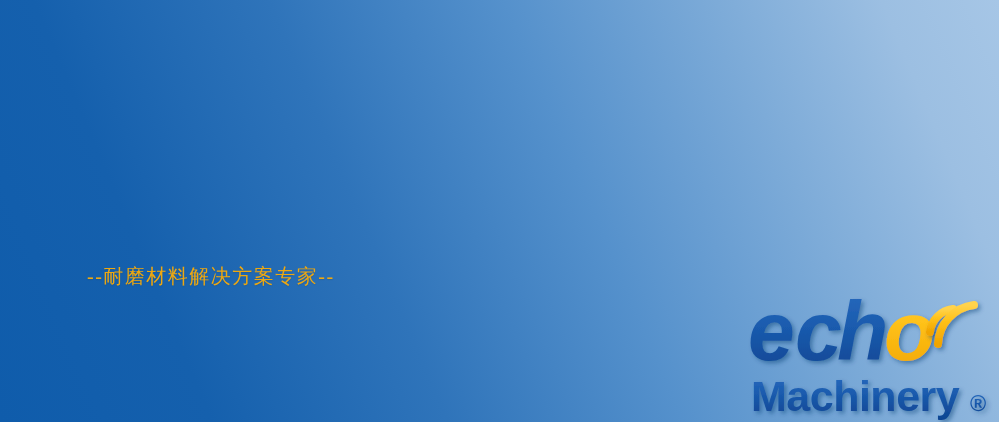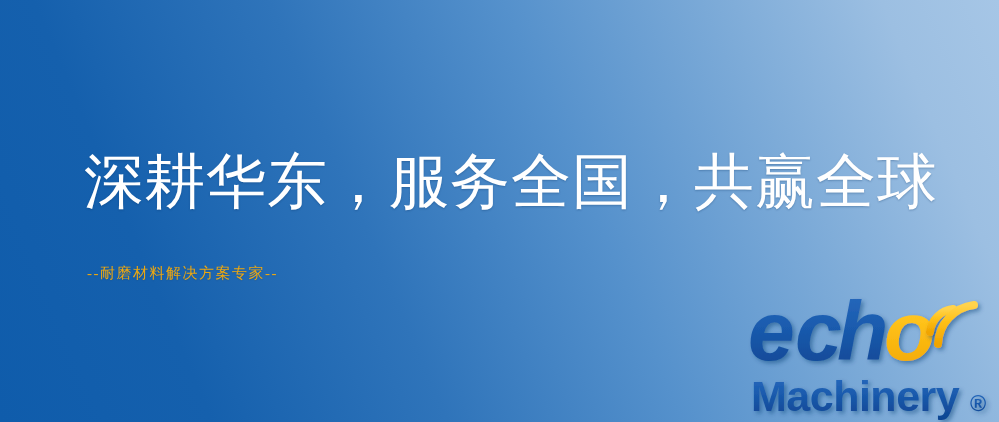--- a/index.html
+++ b/index.html
@@ -40,21 +40,21 @@
     white-space: nowrap;
     text-shadow: 0 1px 2px rgba(10, 50, 95, 0.30);
   }
 
   
   .subtitle {
     position: absolute;
     left: 87px;
     top: 266px;
     font-family: "Liberation Serif", "DejaVu Serif", serif;
-    font-size: 15px;
+    font-size: 20px;
     line-height: 1.0;
     font-weight: 400;
     color: #eda811;
     letter-spacing: 1.5px;
     white-space: nowrap;
     text-shadow: 0 1px 1px rgba(40, 70, 110, 0.25);
   }
 
   
   .logo {
@@ -69,21 +69,20 @@
     display: block;
     width: 251px;
     height: 126px;
   }
 </style>
 </head>
 <body>
 
 <div id="banner">
 
-  <div class="headline">深耕华东，服务全国，共赢全球</div>
 
   <div class="subtitle">--耐磨材料解决方案专家--</div>
 
   <div class="logo">
     <svg class="logo-svg" viewBox="0 0 251 126" xmlns="http://www.w3.org/2000/svg">
       <defs>
         <linearGradient id="blueGrad" x1="0" y1="0" x2="0" y2="1">
           <stop offset="0%" stop-color="#2a6cc0"></stop>
           <stop offset="45%" stop-color="#1a5bae"></stop>
           <stop offset="100%" stop-color="#0e4491"></stop>

